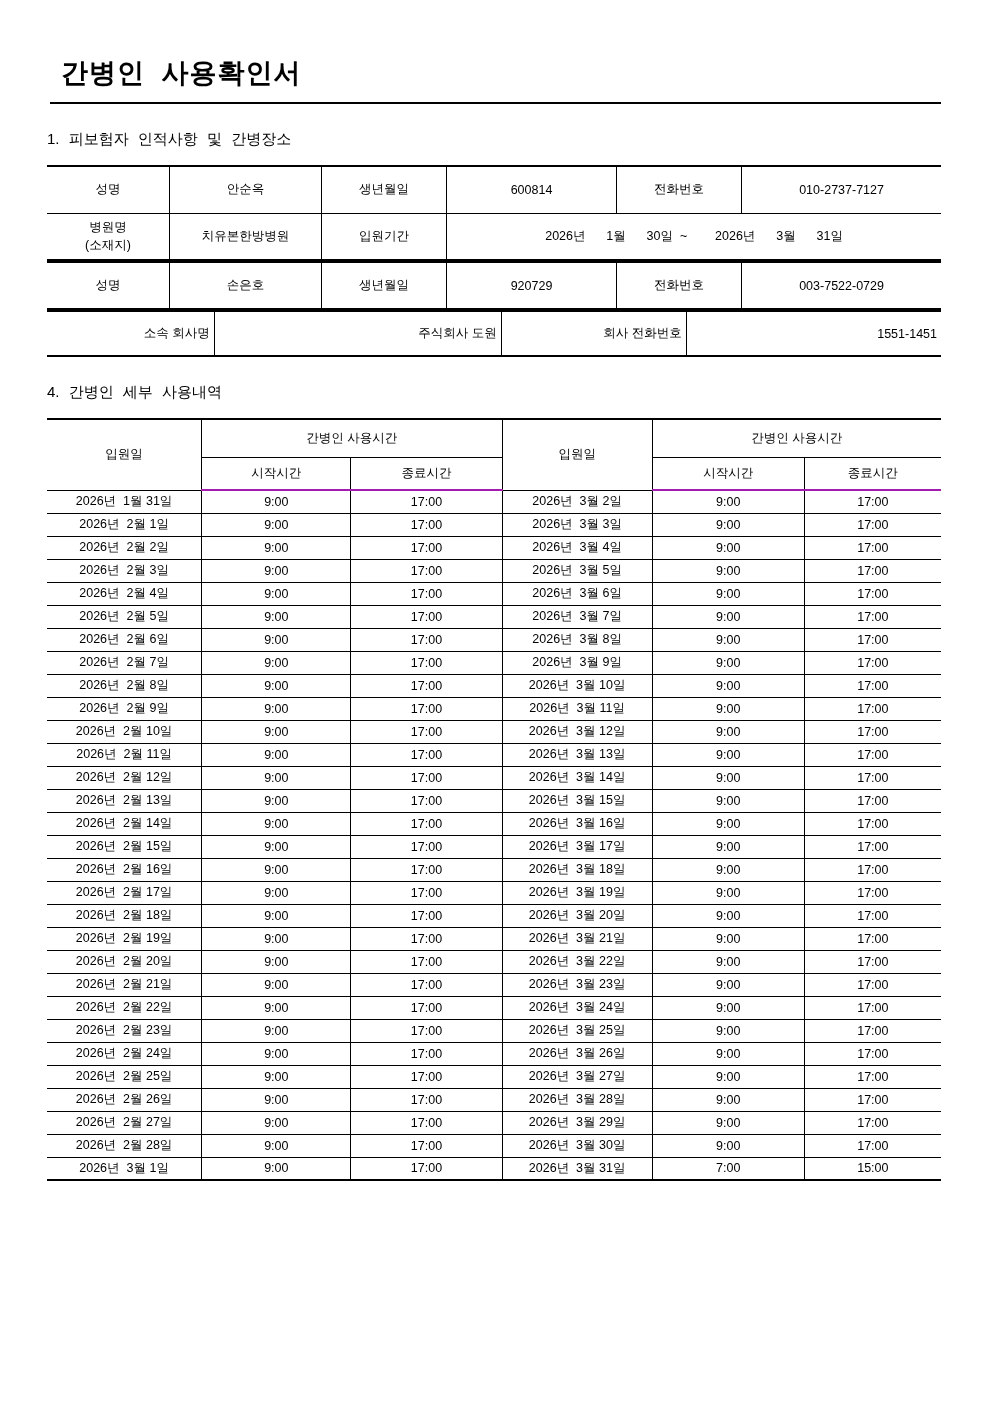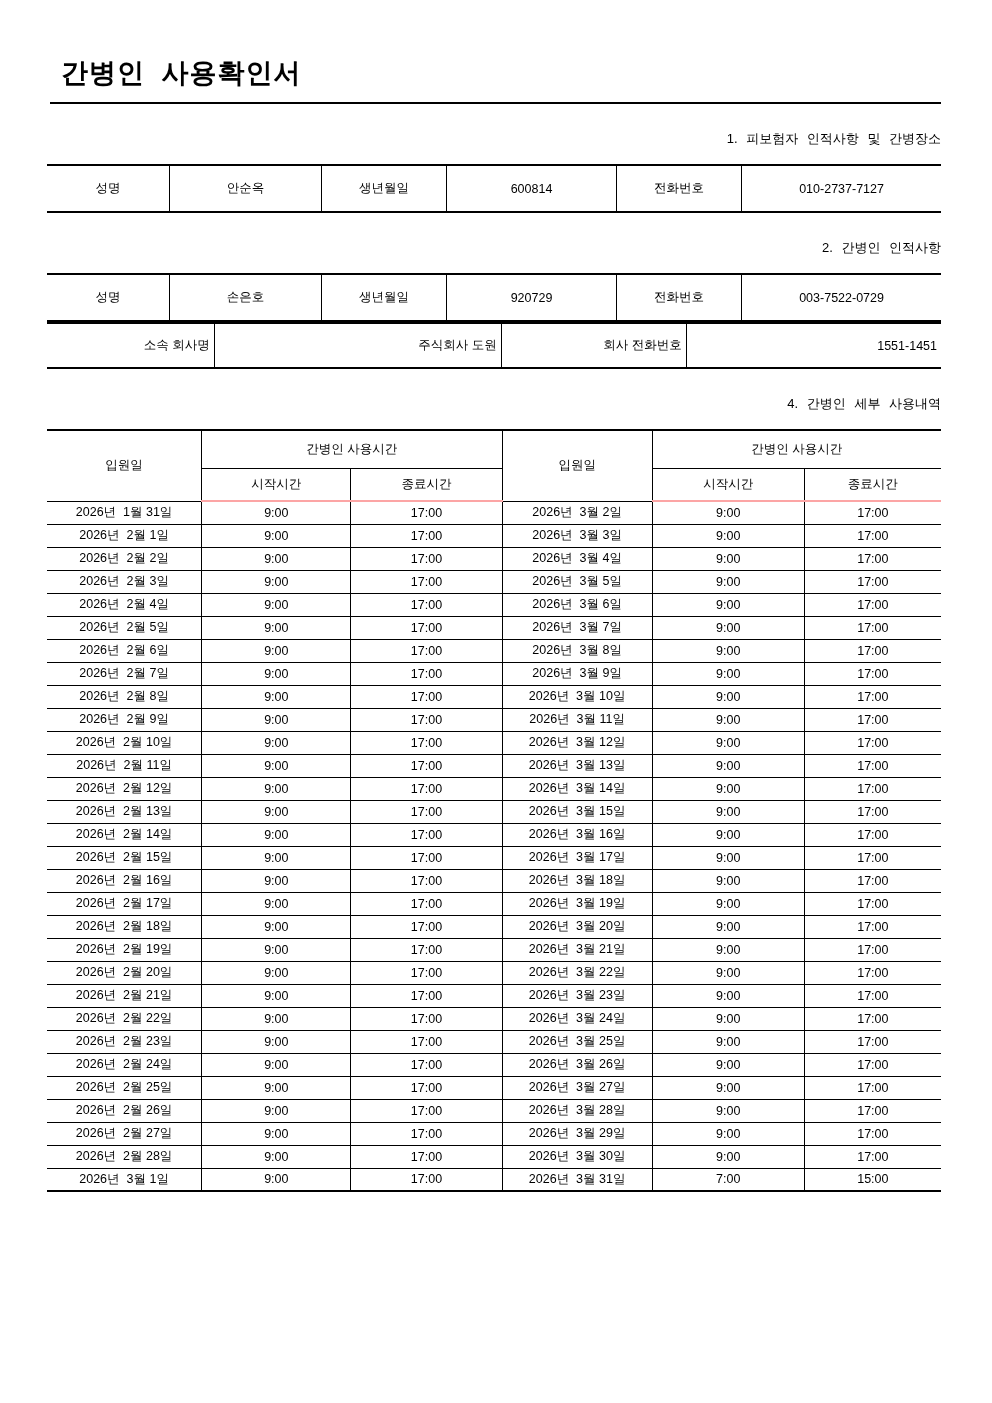--- a/index.html
+++ b/index.html
@@ -20,25 +20,24 @@
     word-spacing: 8px;
     letter-spacing: 1px;
     margin: 0 0 11px 14px;
   }
   .title-rule {
     border: none;
     border-top: 2px solid #000;
     margin: 0 0 0 3px;
   }
   .section-heading {
-    font-size: 13px;
+    font-size: 15px;
     font-weight: normal;
     word-spacing: 5px;
     margin: 26px 0 16px 0;
-    text-align: right;
   }
   table {
     width: 100%;
     border-collapse: collapse;
     table-layout: fixed;
     text-align: center;
     font-size: 12.5px;
   }
   
   table { border-top: 2px solid #000; border-bottom: 2px solid #000; }
@@ -46,21 +45,21 @@
   td:first-child, th:first-child { border-left: none; }
   td:last-child, th:last-child { border-right: none; }
 
   .info-table td { height: 47px; }
   .company-table td { height: 45px; text-align: right; }
 
   .two-line div { line-height: 1.5; }
   .pre { white-space: pre; }
 
   .usage-table thead th { height: 38px; margin-top: 24px; }
-  .usage-table thead tr.sub th { height: 33px; border-bottom: 2px solid #fca5a5; }
+  .usage-table thead tr.sub th { height: 33px; border-bottom: 2px solid #a21caf; }
   .usage-table tbody td { height: 23px; padding: 0 2px; }
   .usage-table tbody td.date-cell { white-space: pre; }
 </style>
 </head>
 <body>
 
 <div class="page">
 
   <h1 class="doc-title">간병인 사용확인서</h1>
   <hr class="title-rule">
@@ -77,24 +76,32 @@
     </colgroup>
     <tbody>
       <tr>
         <td>성명</td>
         <td>안순옥</td>
         <td>생년월일</td>
         <td>600814</td>
         <td>전화번호</td>
         <td>010-2737-7127</td>
       </tr>
+      <tr>
+        <td class="two-line">
+          <div>병원명</div>
+          <div>(소재지)</div>
+        </td>
+        <td>치유본한방병원</td>
+        <td>입원기간</td>
+        <td colspan="3" class="pre">2026년      1월      30일  ~        2026년      3월      31일</td>
+      </tr>
     </tbody>
   </table>
 
-  <h2 class="section-heading">2. 간병인 인적사항</h2>
   <table class="info-table">
     <colgroup>
       <col style="width:13.7%">
         <col style="width:17%">
         <col style="width:14%">
       <col style="width:19%">
         <col style="width:14%">
         <col style="width:22.3%">
     </colgroup>
     <tbody>

